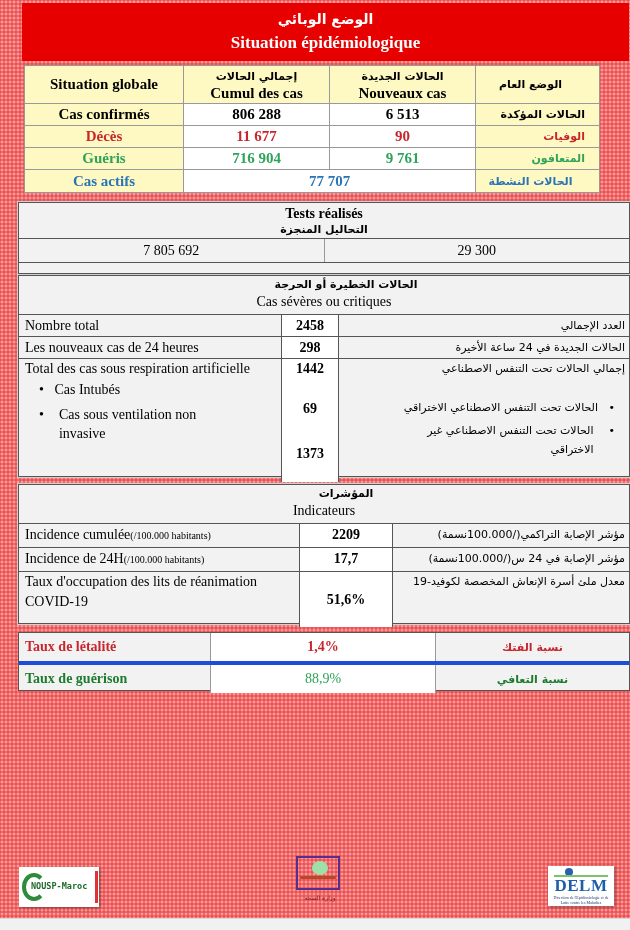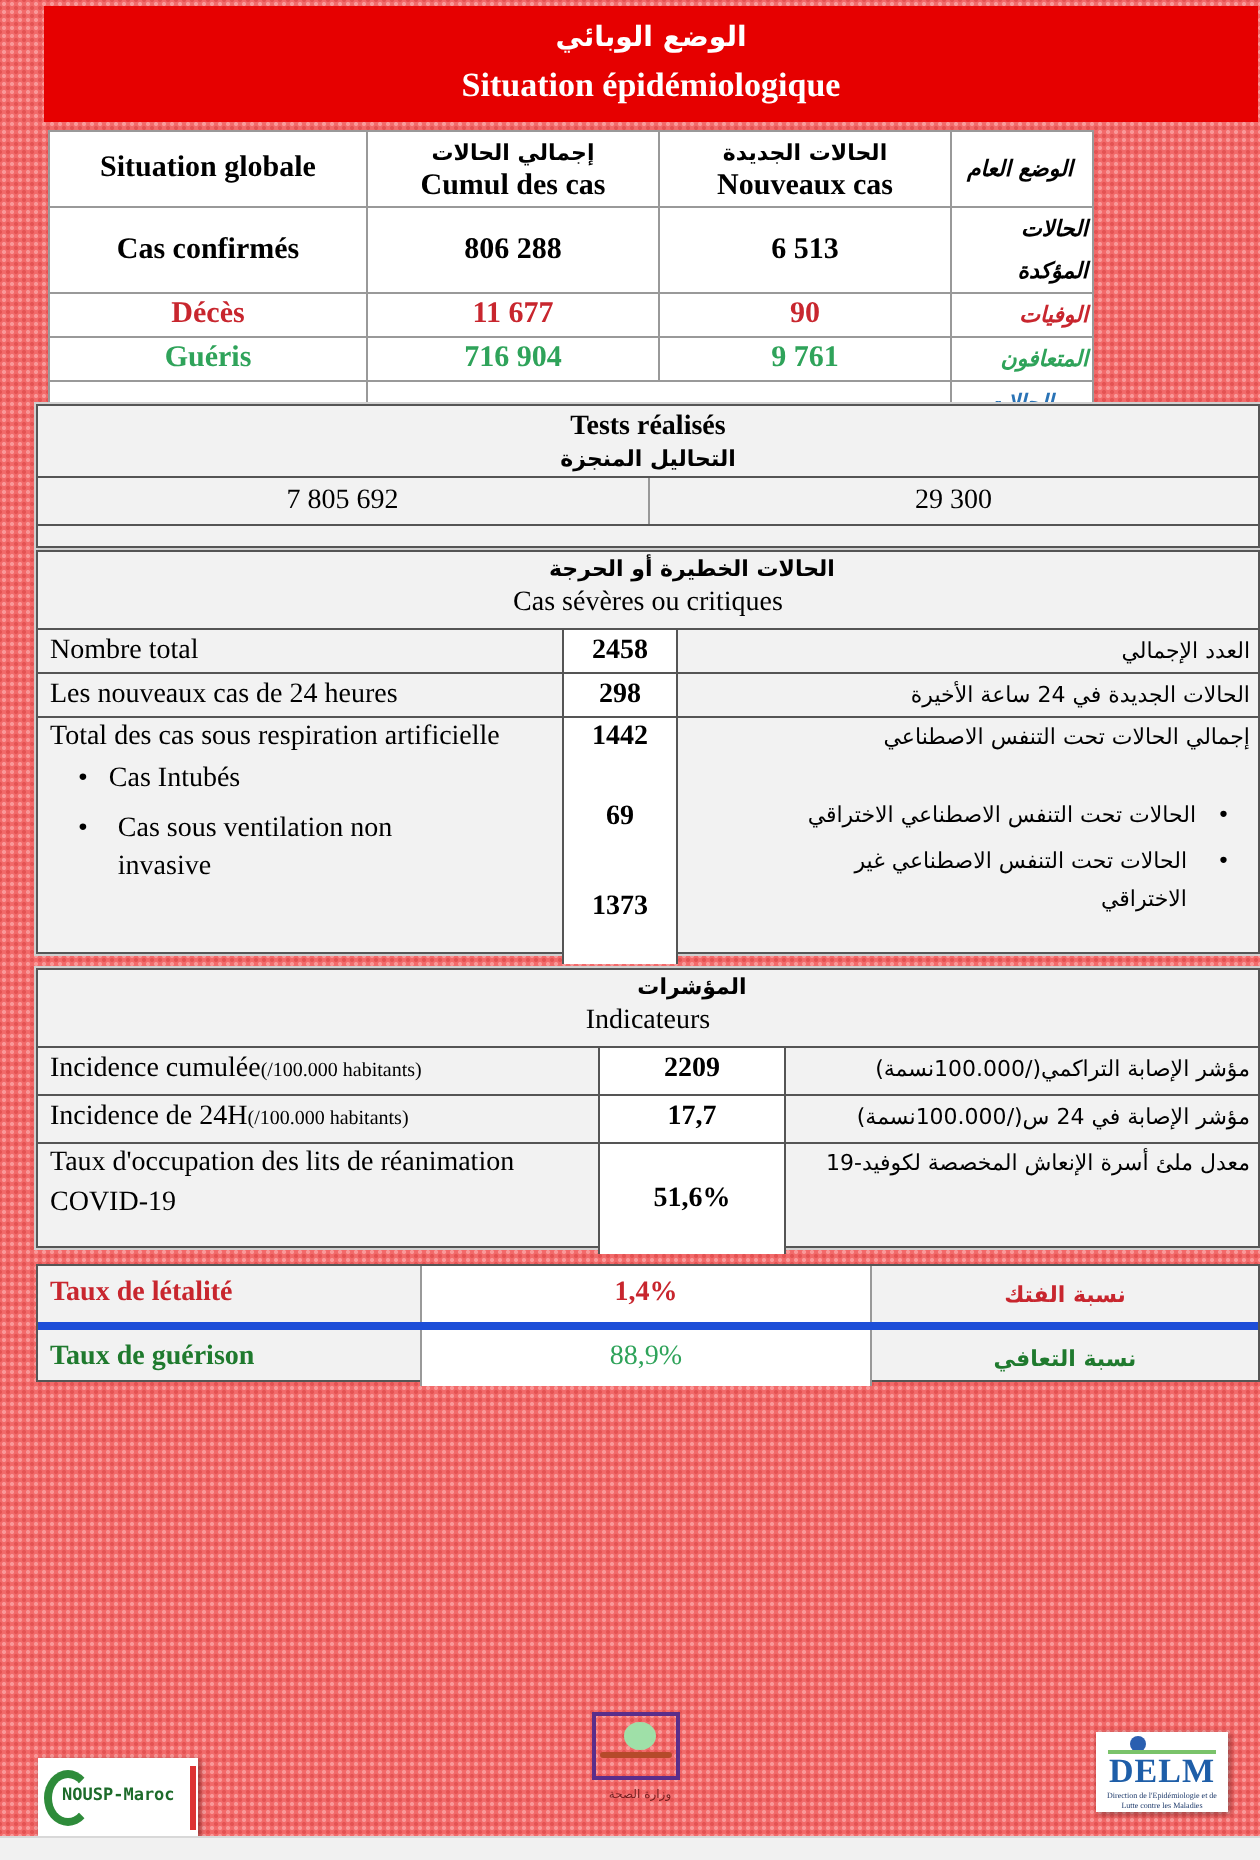--- a/index.html
+++ b/index.html
@@ -15,24 +15,24 @@
   }
   .bottom-strip { position:absolute; left:0; top:918px; width:630px; height:12px; background:#f1f1f1; border-top:1px solid #d8d8d8; }
   .header-band {
     position:absolute; left:22px; top:3px; width:607px; height:58px;
     background:#e60000; color:#fff; text-align:center;
   }
   .header-band .ar { font-family:"DejaVu Sans",sans-serif; font-weight:bold; font-size:14px; line-height:22px; padding-top:5px; }
   .header-band .fr { font-family:"Liberation Serif",serif; font-weight:bold; font-size:17px; line-height:26px; }
   table { border-collapse:collapse; position:absolute; }
   td { padding:0; }
-  .tbl1 { left:24px; top:65px; width:523px; background:#ffffff; }
+  .tbl1 { left:24px; top:65px; width:576px; background:#fef9c3; }
   .tbl1 td { border:1px solid #999; text-align:center; font-family:"Liberation Serif",serif; font-weight:bold; font-size:15px; }
   .tbl1 td.white { background:#fff; }
-  .tbl1 td.ar { font-family:"DejaVu Sans",sans-serif; font-size:11px; text-align:right; padding-right:2px;font-style:italic; }
+  .tbl1 td.ar { font-family:"DejaVu Sans",sans-serif; font-size:11px; text-align:right; padding-right:14px; }
   .tbl1 .hd td { height:37px; line-height:17px; }
   .tbl1 .r td { height:21px; line-height:21px; }
   .tbl1 .last td { height:22px; }
   .red { color:#c8262e; }
   .green { color:#2fa35a; }
   .blue { color:#2a73b6; }
   .dark-green { color:#1f7a2e; }
   .outer { position:absolute; border:1px solid #555; background:#f2f2f2; box-shadow:0 0 0 1px #d0d0d0; }
   .tests { left:18px; top:202px; width:610px; height:70px; }
   .tests .title { text-align:center; font-family:"Liberation Serif",serif; font-weight:bold; font-size:14px; line-height:17px; padding-top:2px; }
@@ -57,21 +57,21 @@
   .ind .grid td { height:21px; line-height:22px; }
   .ind .grid tr.tall td { height:55px; line-height:20px; }
   .small { font-size:10px; }
   .rates { position:absolute; left:18px; top:632px; width:610px; height:57px; background:#f2f2f2; border:1px solid #555; }
   .rates table { position:static; width:100%; }
   .rates td { height:28px; font-family:"Liberation Serif",serif; font-weight:bold; font-size:14px; border-bottom:4px solid #1d4ed8; }
   .rates td.mid { background:#fff; text-align:center; border-left:1px solid #999; border-right:1px solid #999;margin-top:48px; }
   .rates td.fr { padding-left:6px; }
   .rates td.ar { font-family:"DejaVu Sans",sans-serif; font-size:11px; text-align:center; }
   .logo { position:absolute; background:#fff; box-shadow:1px 1px 3px rgba(0,0,0,0.4); }
-  .nousp { left:19px; top:867px; width:80px; height:40px;margin-top:12px; }
+  .nousp { left:19px; top:867px; width:80px; height:40px; }
   .nousp .c { position:absolute; left:3px; top:6px; width:24px; height:28px; border:4px solid #2e8b3a; border-right-color:transparent; border-radius:50%; box-sizing:border-box; }
   .nousp .t { position:absolute; left:12px; top:14px; font-family:"DejaVu Sans Mono",monospace; font-weight:bold; font-size:8.5px; color:#1d6b2a; }
   .nousp .bar { position:absolute; right:1px; top:4px; width:3px; height:32px; background:#d33; }
   .ministry { left:296px; top:856px; width:48px; height:66px; background:transparent; box-shadow:none; }
   .ministry .frame { position:absolute; left:0; top:0; width:44px; height:34px; border:2px solid #5a2d8a; border-bottom-color:#5a2d8a; box-sizing:border-box; }
   .ministry .sun { position:absolute; left:16px; top:5px; width:16px; height:14px; border-radius:50%; background:#9fe0a8; }
   .ministry .wave { position:absolute; left:4px; top:20px; width:36px; height:3px; background:#b54a2a; border-radius:2px; }
   .ministry .txt { position:absolute; left:0; top:38px; width:48px; font-family:"DejaVu Sans",sans-serif; font-size:6px; color:#7a2020; text-align:center; line-height:8px; }
   .delm { left:548px; top:866px; width:66px; height:40px; }
   .delm .dot { position:absolute; left:17px; top:2px; width:8px; height:8px; border-radius:50%; background:#2a5fb0; }

